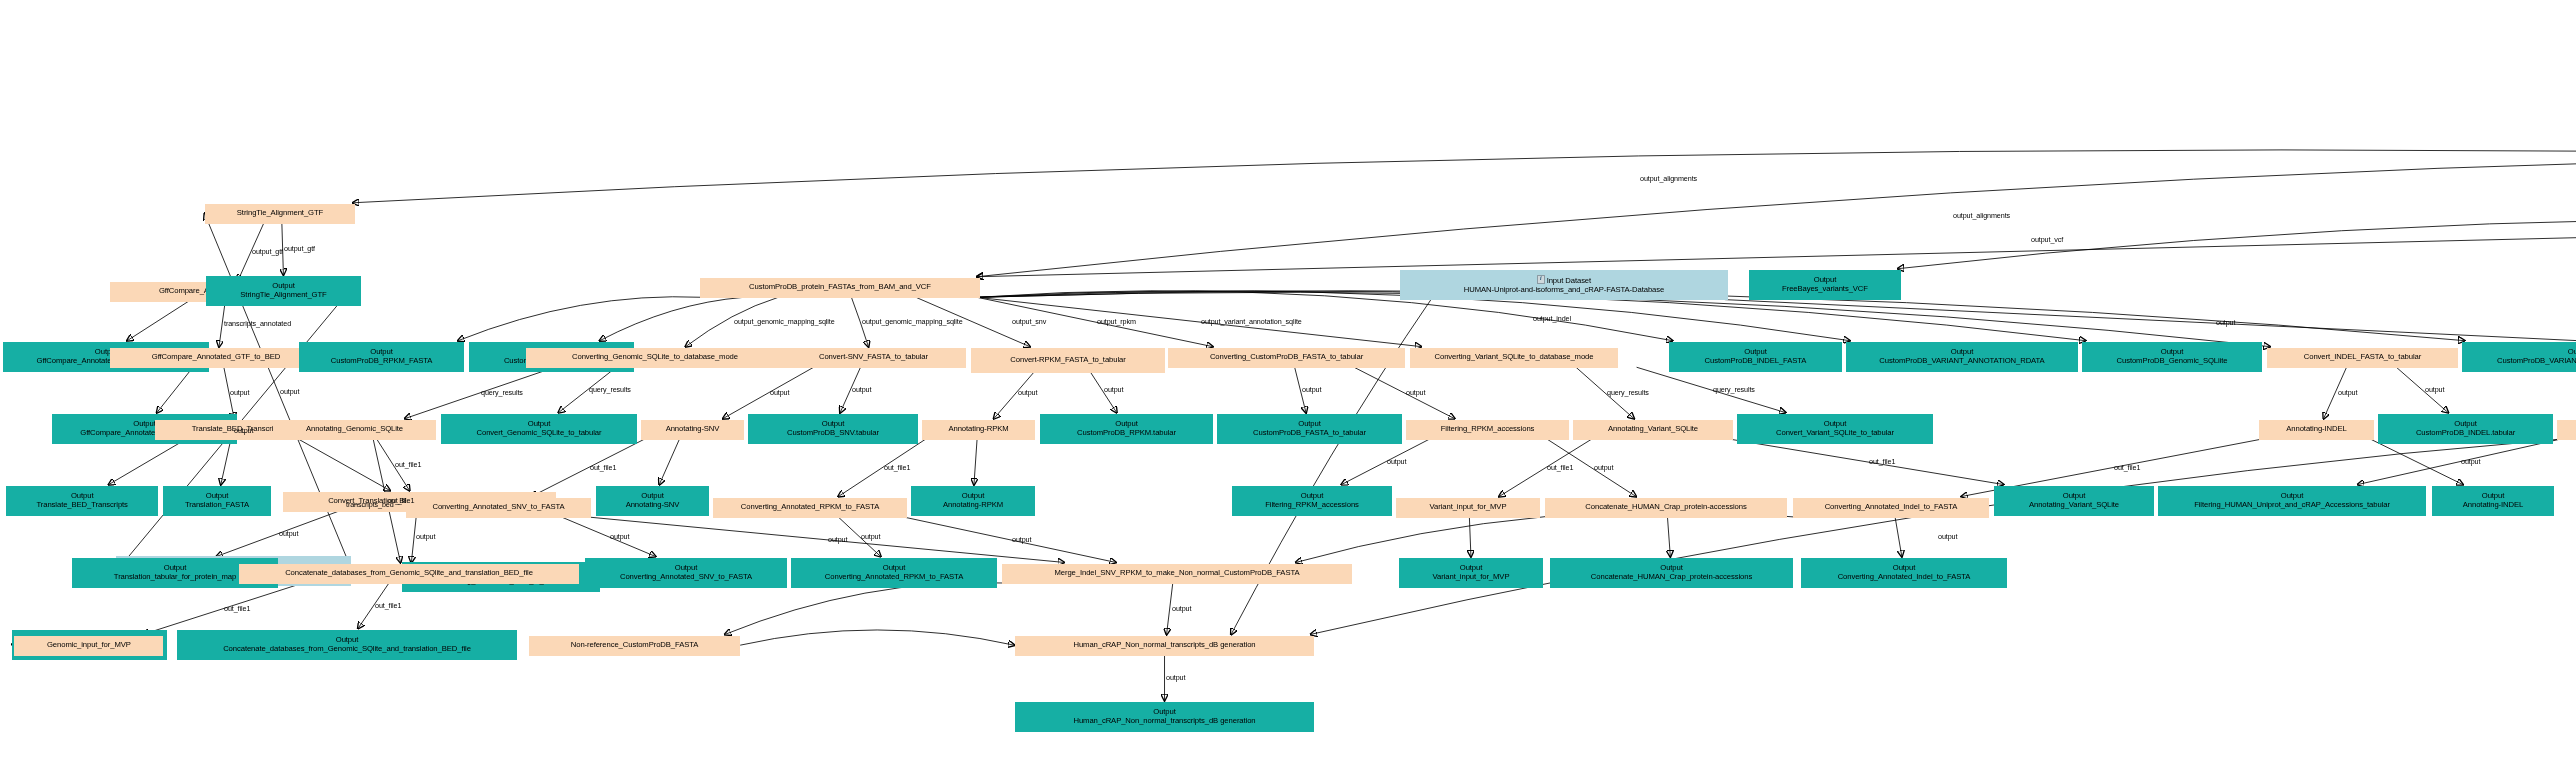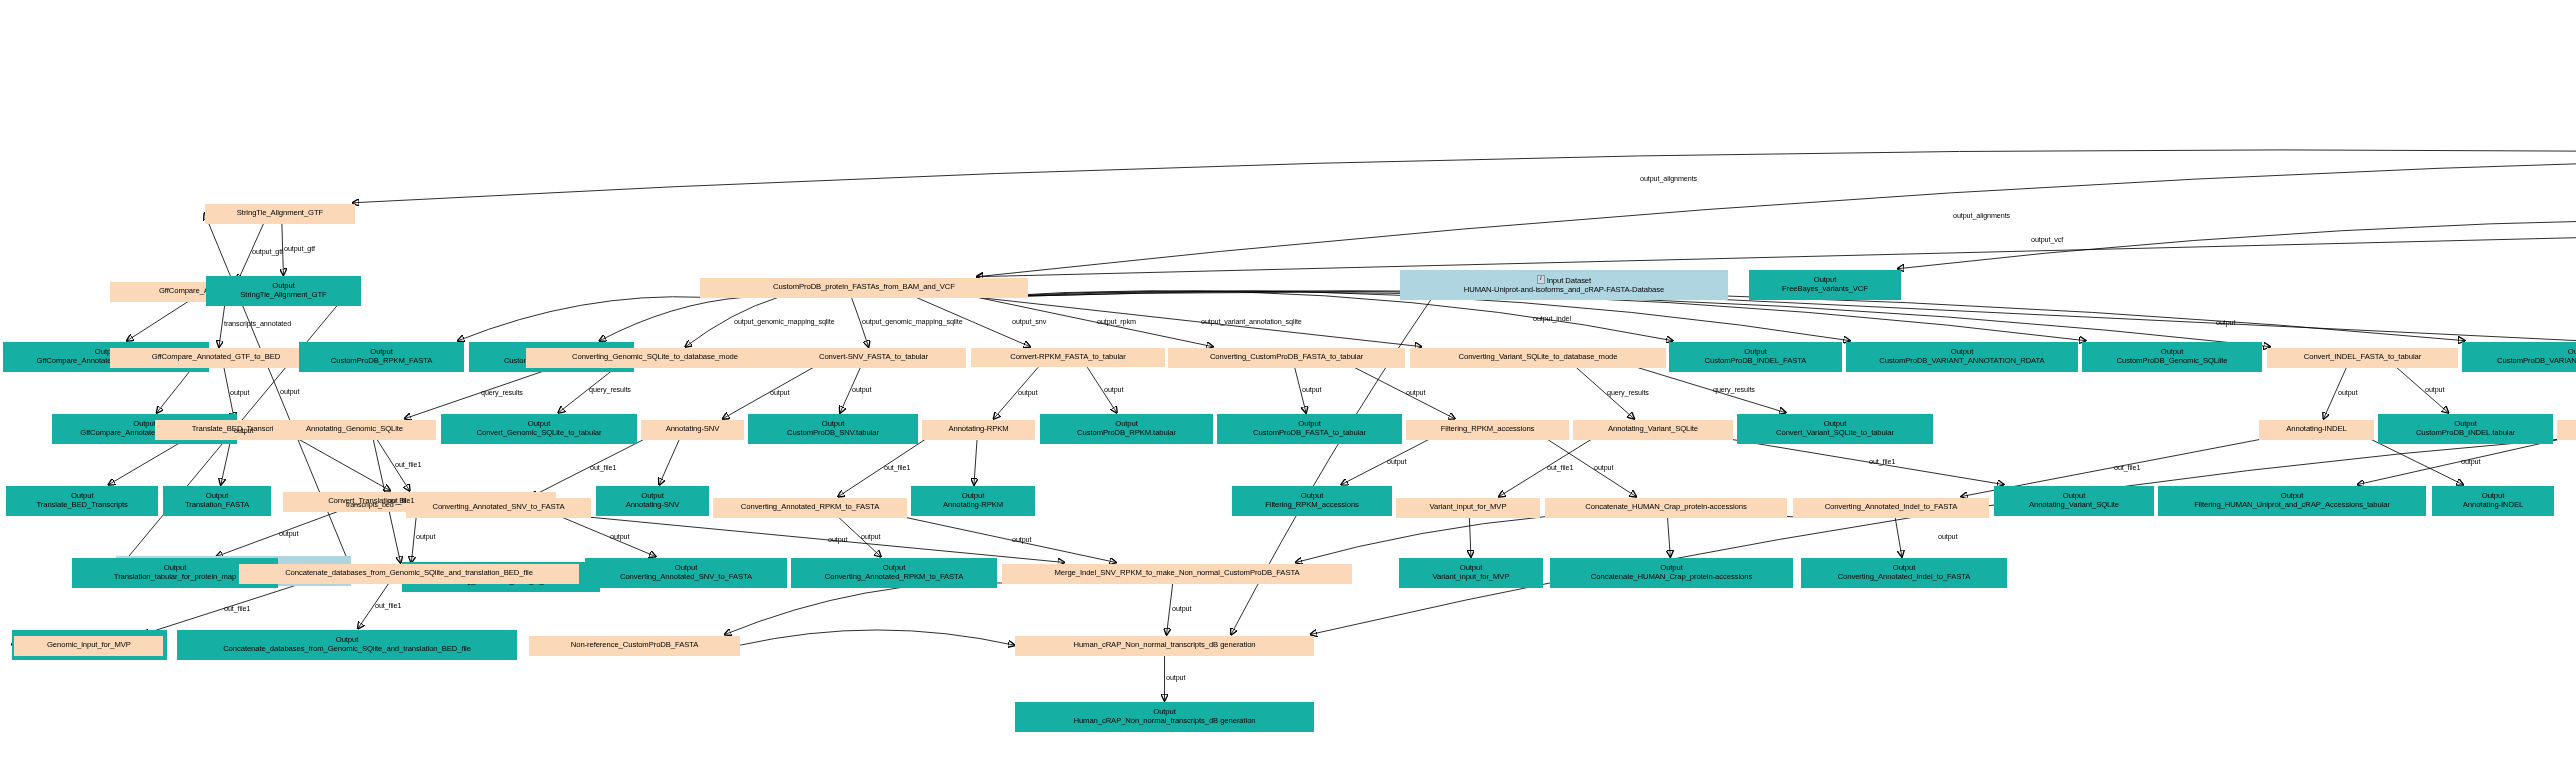--- a/index.html
+++ b/index.html
@@ -117,32 +117,32 @@
         <path d="M2276,1132.16 L2264,1231.84" marker-end="url(#ah)"></path>
         <path d="M1436,1252.84 Q1702,1193.7288888888888 1968,1252.84" marker-end="url(#ah)"></path>
         <path d="M2260,1271.84 L2260,1359.8799999999999" marker-end="url(#ah)"></path>
       </g>
   </svg>
   <div id="nodes">
       <div class="node input" style="left: 116px; top: 556px; width: 235px; height: 30px;"><div class="lbl"><span class="ico"></span><span>Input Dataset</span><br><span>Homo_sapiens.GRCh38_canon.106.gtf</span></div></div>
       <div class="node tool" style="left: 205px; top: 204px; width: 150px; height: 19.6px;"><div class="lbl">StringTie_Alignment_GTF</div></div>
       <div class="node tool" style="left: 110px; top: 282px; width: 237px; height: 19.6px;"><div class="lbl">GffCompare_Annotated_Transcripts_GTF</div></div>
       <div class="node output" style="left: 206px; top: 276px; width: 155px; height: 30px;"><div class="lbl"><span>Output</span><br><span>StringTie_Alignment_GTF</span></div></div>
-      <div class="node tool" style="left: 700px; top: 278px; width: 328px; height: 19.6px; text-align: right;"><div class="lbl">CustomProDB_protein_FASTAs_from_BAM_and_VCF</div></div>
+      <div class="node tool" style="left: 700px; top: 278px; width: 280px; height: 19.6px; text-align: right;"><div class="lbl">CustomProDB_protein_FASTAs_from_BAM_and_VCF</div></div>
       <div class="node input" style="left: 1400px; top: 270px; width: 328px; height: 30px;"><div class="lbl"><span class="ico"></span><span>Input Dataset</span><br><span>HUMAN-Uniprot-and-isoforms_and_cRAP-FASTA-Database</span></div></div>
       <div class="node output" style="left: 1749px; top: 270px; width: 152px; height: 30px;"><div class="lbl"><span>Output</span><br><span>FreeBayes_variants_VCF</span></div></div>
       <div class="node output" style="left: 3.1px; top: 342px; width: 206px; height: 30px;"><div class="lbl"><span>Output</span><br><span>GffCompare_Annotated_Transcripts_GTF</span></div></div>
       <div class="node tool" style="left: 110px; top: 348px; width: 212px; height: 19.6px;"><div class="lbl">GffCompare_Annotated_GTF_to_BED</div></div>
       <div class="node output" style="left: 299px; top: 342px; width: 165px; height: 30px;"><div class="lbl"><span>Output</span><br><span>CustomProDB_RPKM_FASTA</span></div></div>
       <div class="node output" style="left: 469px; top: 342px; width: 165px; height: 30px;"><div class="lbl"><span>Output</span><br><span>CustomProDB_SNV_FASTA</span></div></div>
       <div class="node tool" style="left: 526px; top: 348px; width: 258px; height: 19.6px;"><div class="lbl">Converting_Genomic_SQLite_to_database_mode</div></div>
       <div class="node tool" style="left: 781px; top: 348px; width: 185px; height: 19.6px;"><div class="lbl">Convert-SNV_FASTA_to_tabular</div></div>
-      <div class="node tool" style="left: 971px; top: 348px; width: 194px; height: 19px;"><div class="lbl">Convert-RPKM_FASTA_to_tabular</div></div>
+      <div class="node tool" style="left: 971px; top: 348px; width: 194px; height: 25px;"><div class="lbl">Convert-RPKM_FASTA_to_tabular</div></div>
       <div class="node tool" style="left: 1168px; top: 348px; width: 237px; height: 19.6px;"><div class="lbl">Converting_CustomProDB_FASTA_to_tabular</div></div>
-      <div class="node tool" style="left: 1410px; top: 348px; width: 256px; height: 19.6px;"><div class="lbl">Converting_Variant_SQLite_to_database_mode</div></div>
+      <div class="node tool" style="left: 1410px; top: 348px; width: 208px; height: 19.6px;"><div class="lbl">Converting_Variant_SQLite_to_database_mode</div></div>
       <div class="node output" style="left: 1669px; top: 342px; width: 173px; height: 30px;"><div class="lbl"><span>Output</span><br><span>CustomProDB_INDEL_FASTA</span></div></div>
       <div class="node output" style="left: 1846px; top: 342px; width: 232px; height: 30px;"><div class="lbl"><span>Output</span><br><span>CustomProDB_VARIANT_ANNOTATION_RDATA</span></div></div>
       <div class="node output" style="left: 2082px; top: 342px; width: 180px; height: 30px;"><div class="lbl"><span>Output</span><br><span>CustomProDB_Genomic_SQLiite</span></div></div>
       <div class="node tool" style="left: 2267px; top: 348px; width: 191px; height: 19.6px;"><div class="lbl">Convert_INDEL_FASTA_to_tabular</div></div>
       <div class="node output" style="left: 2462px; top: 342px; width: 234px; height: 30px;"><div class="lbl"><span>Output</span><br><span>CustomProDB_VARIANT_ANNOTATION_SQLite</span></div></div>
       <div class="node output" style="left: 52px; top: 414px; width: 185px; height: 30px;"><div class="lbl"><span>Output</span><br><span>GffCompare_Annotated_GTF_to_BED</span></div></div>
       <div class="node tool" style="left: 155px; top: 420px; width: 165px; height: 19.6px;"><div class="lbl">Translate_BED_Transcripts</div></div>
       <div class="node tool" style="left: 273px; top: 420px; width: 163px; height: 19.6px;"><div class="lbl">Annotating_Genomic_SQLite</div></div>
       <div class="node output" style="left: 441px; top: 414px; width: 196px; height: 30px;"><div class="lbl"><span>Output</span><br><span>Convert_Genomic_SQLite_to_tabular</span></div></div>
       <div class="node tool" style="left: 641px; top: 420px; width: 103px; height: 19.6px;"><div class="lbl">Annotating-SNV</div></div>

